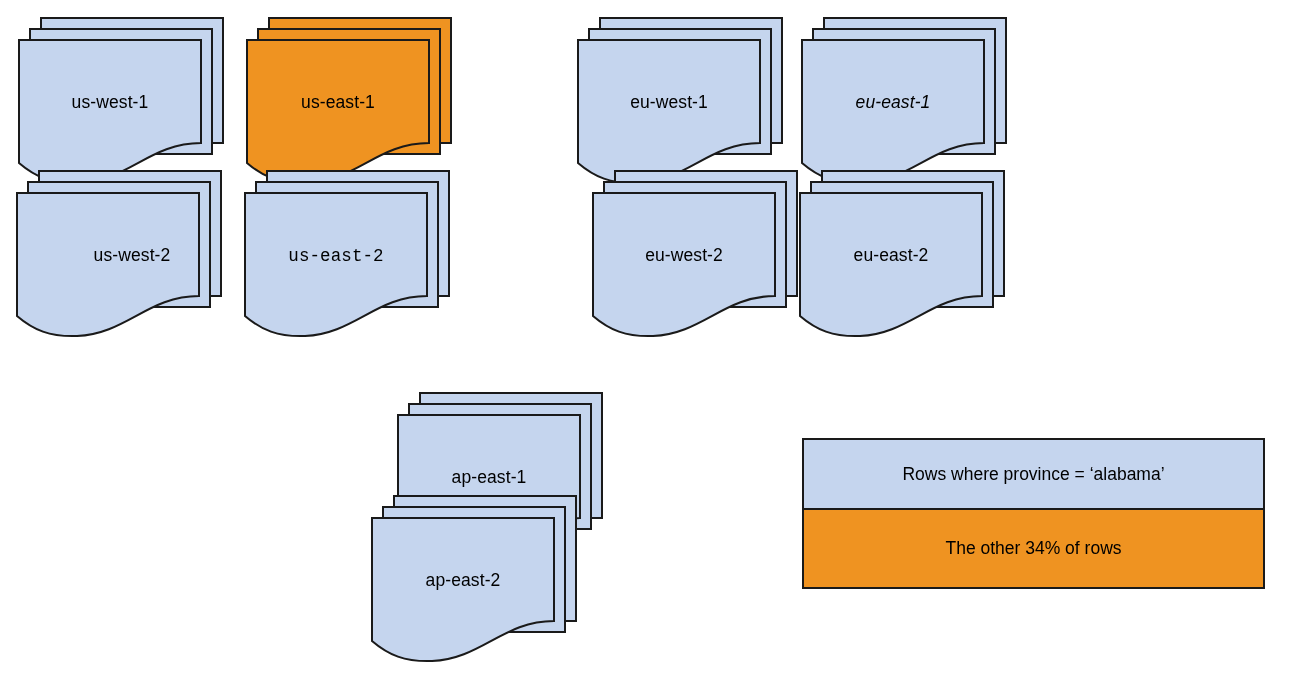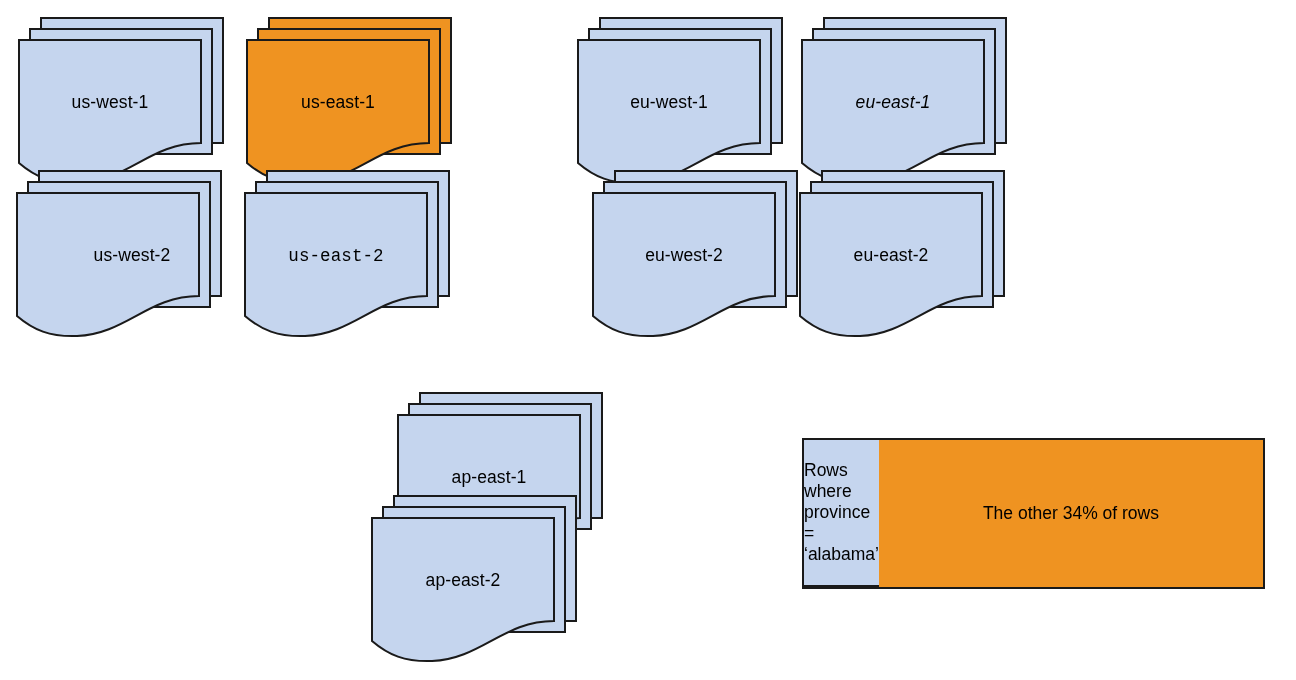--- a/index.html
+++ b/index.html
@@ -48,20 +48,21 @@
   .stack.row2 .stack-label { top: 30px; }
   .legend {
     position: absolute;
     left: 802px;
     top: 438px;
     width: 463px;
     height: 151px;
     box-sizing: border-box;
     border: 2px solid #1a1a1a;
     display: flex;
+    flex-direction: column;
   }
   .legend-row {
     flex: 1 1 0;
     display: flex;
     align-items: center;
     justify-content: center;
     font-size: 17.5px;
     color: #000000;
     box-sizing: border-box;
   }

